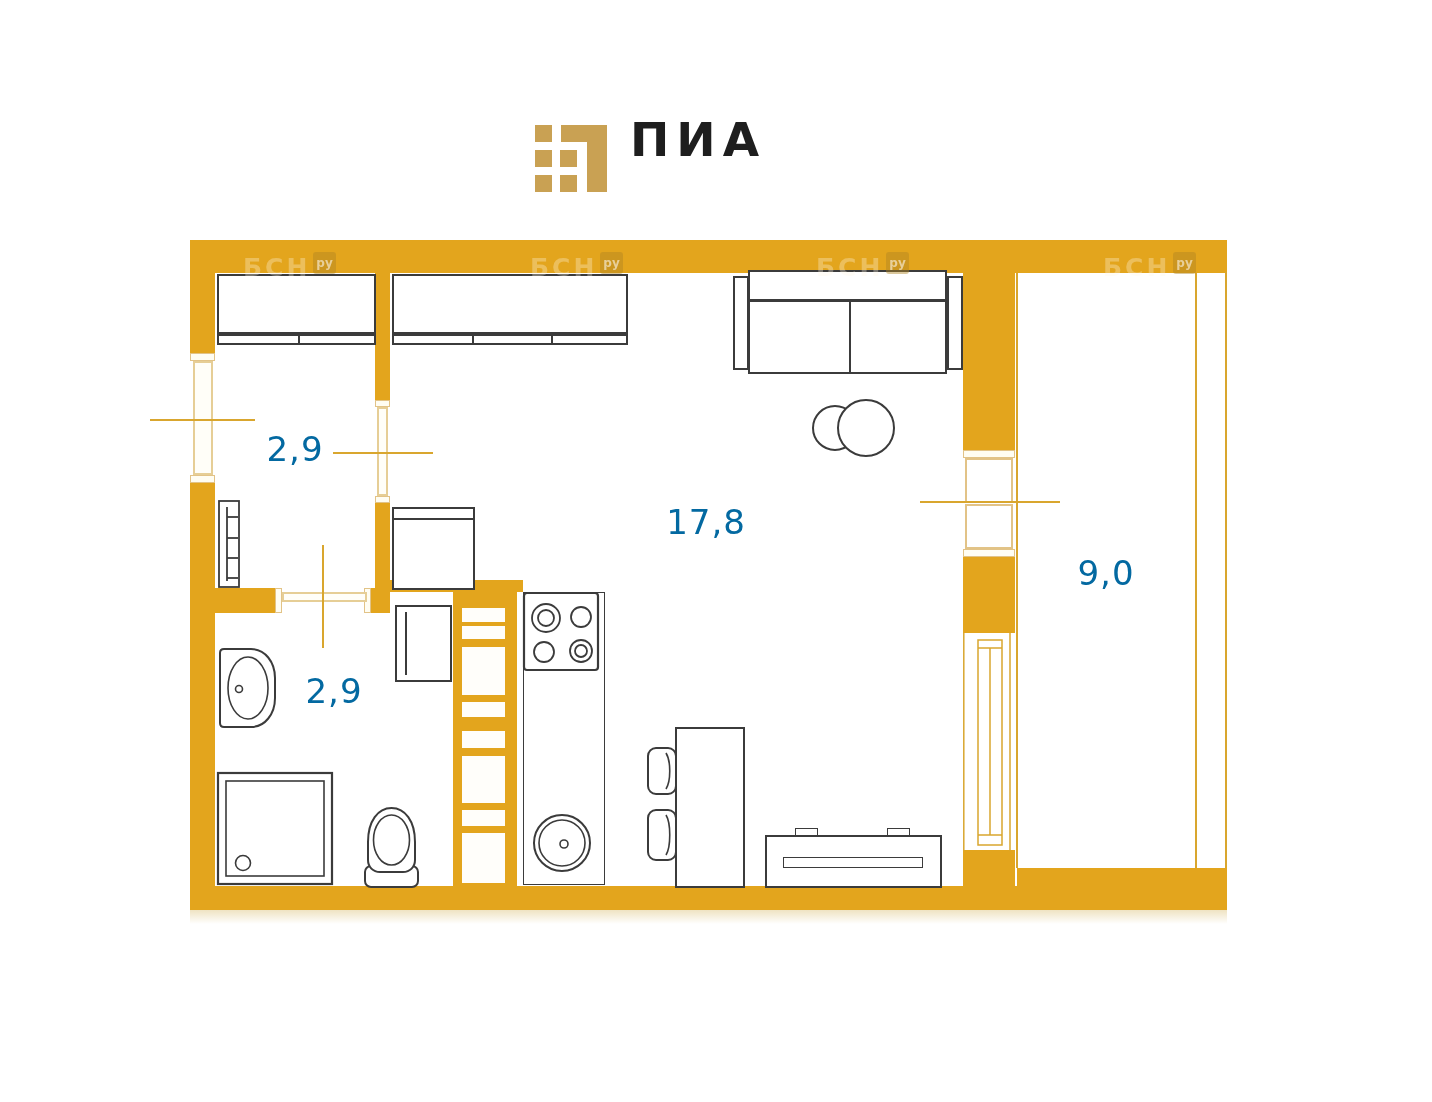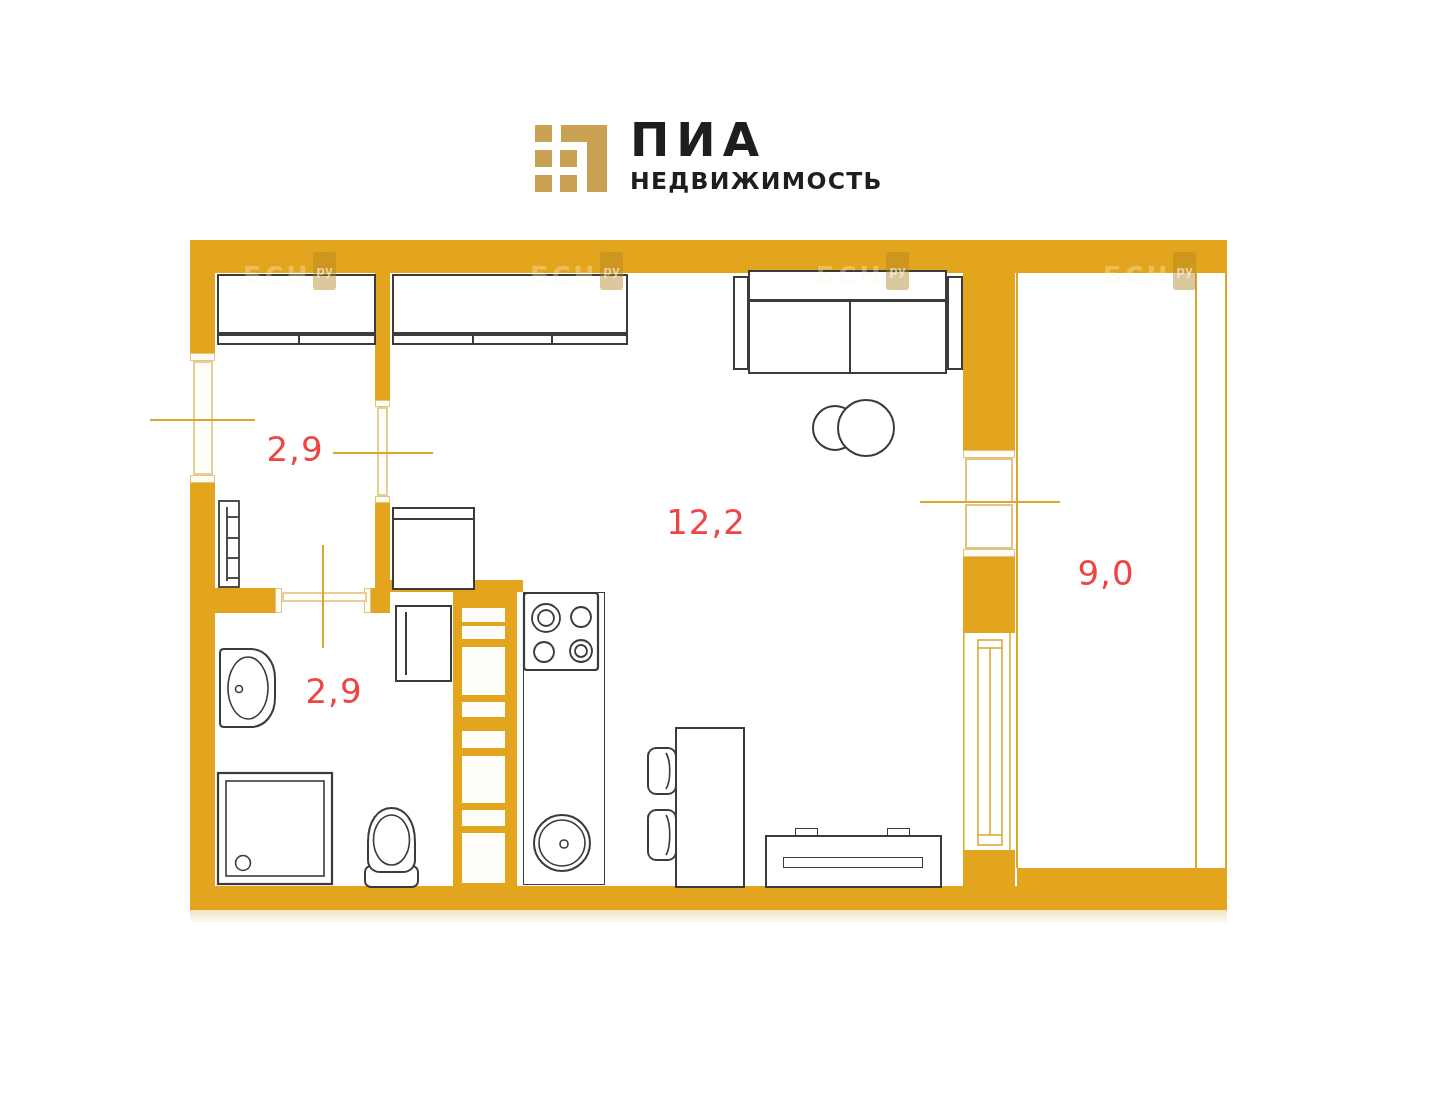--- a/index.html
+++ b/index.html
@@ -11,27 +11,27 @@
   .leaf{position:absolute;background:#FFFEF8;border:2px solid #E6CE96;box-sizing:border-box;}
   .panel{position:absolute;background:#fff;border:2px solid #E2C387;box-sizing:border-box;}
   .axis{position:absolute;background:#D9A62E;}
   .shaftbox{position:absolute;background:#FFFEFA;}
   .furn{position:absolute;background:#fff;border:2px solid #3B3B3B;box-sizing:border-box;}
   .furn-thin{position:absolute;background:#fff;border:1.5px solid #3B3B3B;box-sizing:border-box;}
   .dark{background:#3B3B3B;}
   .svgf{position:absolute;}
 
   .area-label{position:absolute;transform:translate(-50%,-50%);font-size:34px;
-              color:#ef4444;letter-spacing:1px;z-index:7;font-weight:400;text-align:center;}
+              color:#0369a1;letter-spacing:1px;z-index:7;font-weight:400;text-align:center;}
 
   .wm{position:absolute;top:252px;font-weight:700;font-size:25px;letter-spacing:3px;
       color:rgba(255,246,228,0.32);z-index:6;pointer-events:none;white-space:nowrap;}
   .wm .sfx{display:inline-block;font-size:12px;letter-spacing:0;
       background:rgba(176,132,36,0.45);color:rgba(255,255,255,0.55);
-      border-radius:3px;padding:12px 3px;vertical-align:9px;margin-left:3px;}
+      border-radius:3px;padding:4px 3px;vertical-align:9px;margin-left:3px;}
 
   .logo-mark{position:absolute;left:535px;top:125px;}
   .logo-text{position:absolute;left:630px;top:116px;color:#1E1E1E;}
   .logo-title{font-weight:700;font-size:47px;line-height:48px;letter-spacing:7px;}
   .logo-sub{font-weight:700;font-size:23.5px;line-height:26px;letter-spacing:1.3px;margin-top:4px;}
 
   .floor-shadow{position:absolute;left:190px;top:910px;width:1037px;height:14px;
       background:linear-gradient(#EFE3C2,rgba(255,255,255,0));}
 </style>
 </head>
@@ -45,21 +45,20 @@
       <rect x="0" y="25" width="17" height="17"></rect>
       <rect x="0" y="50" width="17" height="17"></rect>
       <rect x="25" y="25" width="17" height="17"></rect>
       <rect x="25" y="50" width="17" height="17"></rect>
       <rect x="26" y="0" width="46" height="17"></rect>
       <rect x="52" y="0" width="20" height="67"></rect>
     </g>
   </svg>
   <div class="logo-text">
     <div class="logo-title">ПИА</div>
-    <div class="logo-sub">НЕДВИЖИМОСТЬ</div>
   </div>
 
   <div class="wall" style="left:190px;top:240px;width:1037px;height:33px;"></div>
   <div class="wall" style="left:190px;top:240px;width:25px;height:113px;"></div>
   <div class="wall" style="left:190px;top:483px;width:25px;height:427px;"></div>
   <div class="wall" style="left:190px;top:886px;width:827px;height:24px;"></div>
   <div class="wall" style="left:1017px;top:868px;width:210px;height:42px;"></div>
   <div class="wall" style="left:375px;top:273px;width:15px;height:127px;"></div>
   <div class="wall" style="left:375px;top:503px;width:15px;height:110px;"></div>
   <div class="wall" style="left:215px;top:588px;width:60px;height:25px;"></div>
@@ -206,21 +205,21 @@
   <div class="furn" style="left:812px;top:405px;width:46px;height:46px;border-radius:50%;"></div>
   <div class="furn" style="left:837px;top:399px;width:58px;height:58px;border-radius:50%;"></div>
 
   <div class="furn-thin" style="left:795px;top:828px;width:23px;height:9px;"></div>
   <div class="furn-thin" style="left:887px;top:828px;width:23px;height:9px;"></div>
   <div class="furn" style="left:765px;top:835px;width:177px;height:53px;"></div>
   <div class="furn-thin" style="left:783px;top:857px;width:140px;height:11px;"></div>
 
   <div class="area-label" style="left:295px;top:449px;">2,9</div>
   <div class="area-label" style="left:334px;top:691px;">2,9</div>
-  <div class="area-label" style="left:706px;top:522px;">12,2</div>
+  <div class="area-label" style="left:706px;top:522px;">17,8</div>
   <div class="area-label" style="left:1106px;top:573px;">9,0</div>
 
   <div class="wm" style="left:243px;"><span>БСН</span><span class="sfx">ру</span></div>
   <div class="wm" style="left:530px;"><span>БСН</span><span class="sfx">ру</span></div>
   <div class="wm" style="left:816px;"><span>БСН</span><span class="sfx">ру</span></div>
   <div class="wm" style="left:1103px;"><span>БСН</span><span class="sfx">ру</span></div>
 
 </div>
 
 </body></html>

